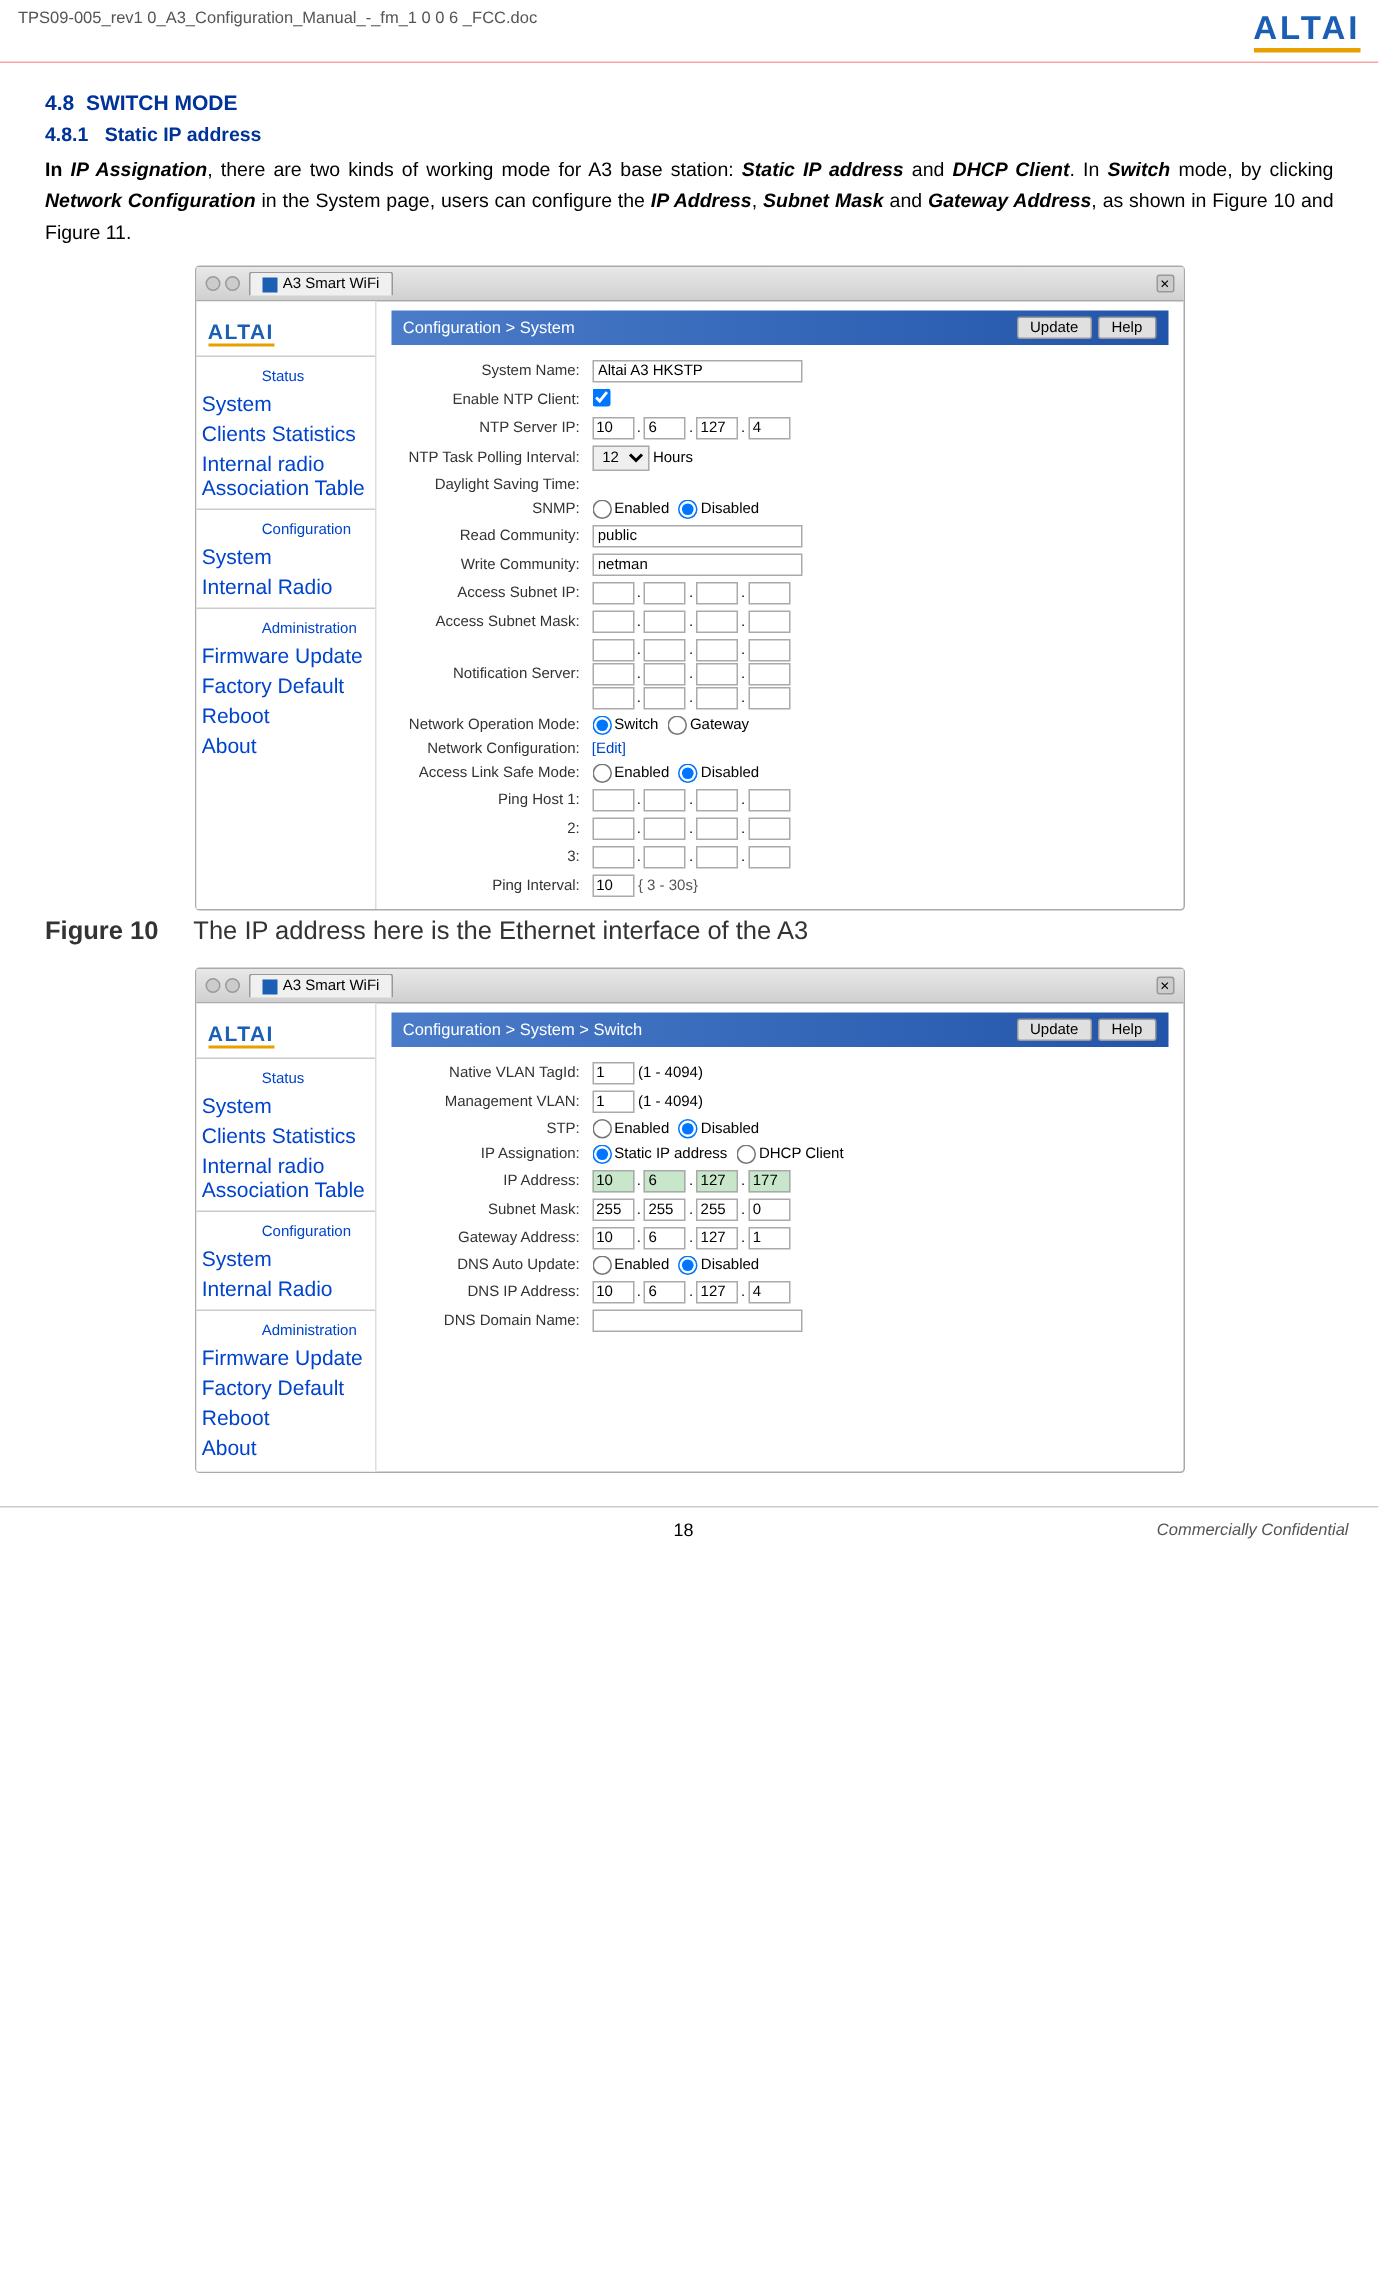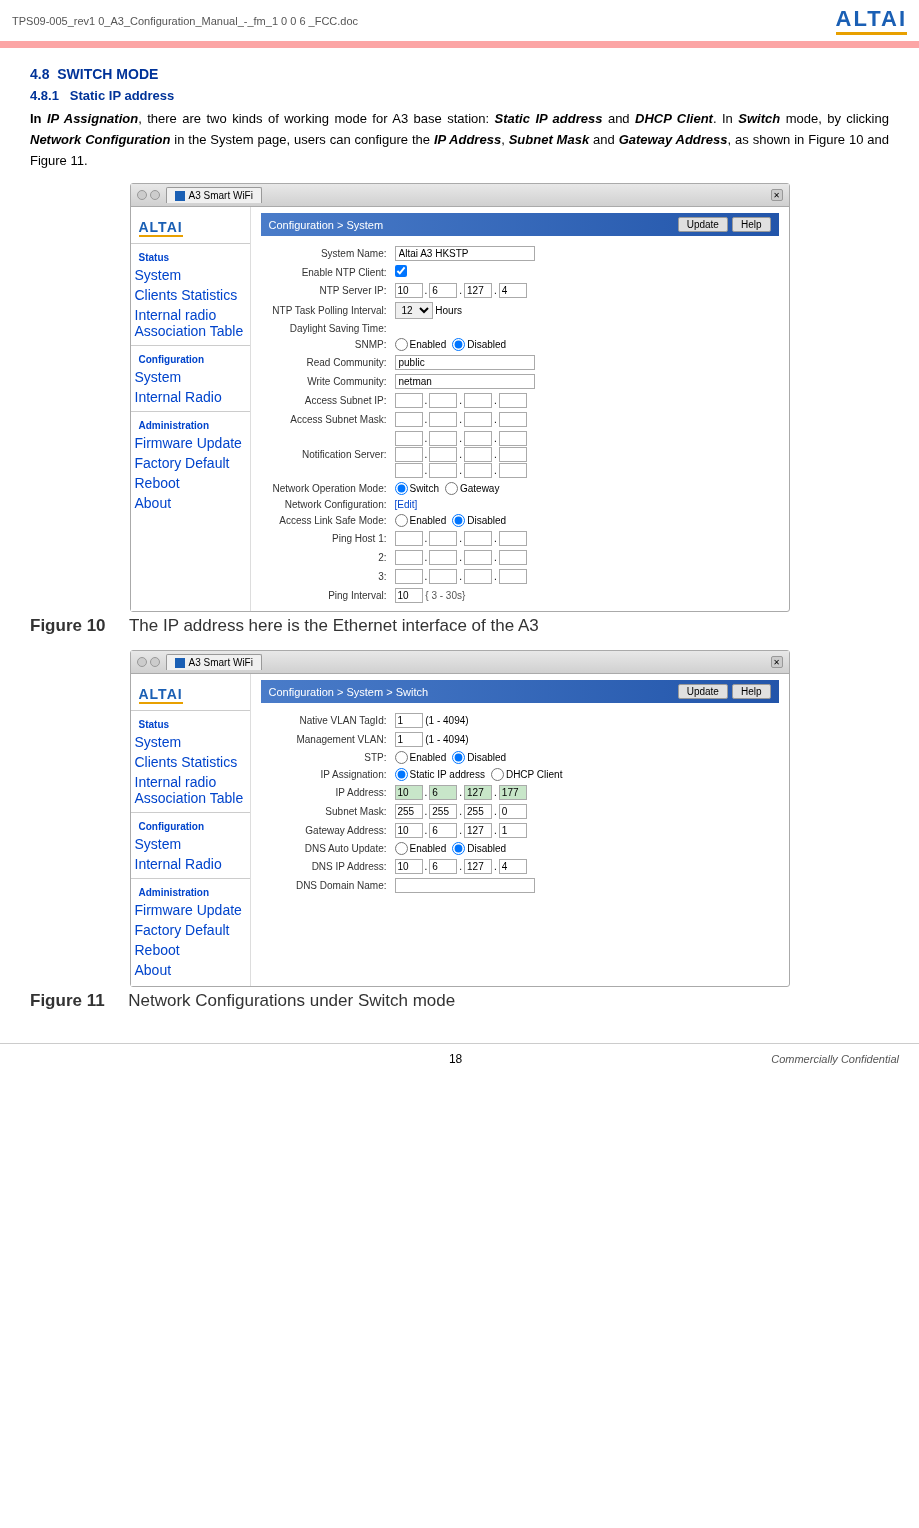--- a/index.html
+++ b/index.html
@@ -7,23 +7,23 @@
       font-family: Arial, sans-serif;
       font-size: 13px;
       background: #fff;
       color: #000;
       width: 919px;
       min-height: 1528px;
     }
     .page-header {
       display: flex;
       justify-content: space-between;
-      align-items: center;
+      align-items: flex-start;
       padding: 6px 12px;
-      border-bottom: 7px solid #fca5a5;
+      border-bottom: 1px solid #fca5a5;
       font-size: 11px;
       color: #555;
     }
     .logo-area {
       display: flex;
       align-items: center;
     }
     .logo-text {
       font-size: 22px;
       font-weight: 900;
@@ -115,23 +115,24 @@
     
     .sidebar {
       width: 120px;
       min-width: 120px;
       background: #fff;
       border-right: 1px solid #ddd;
       padding: 6px 0;
     }
     .sidebar-section-label {
       font-size: 10px;
-      font-weight: bold;
+      font-weight: normal;
       color: #0044cc;
       padding: 4px 8px 2px;
+      margin-left: 36px;
     }
     .sidebar-item {
       font-size: 14px;
       padding: 2px 4px;
       color: #0044cc;
       cursor: pointer;
     }
     .sidebar-divider {
       border-top: 1px solid #ccc;
       margin: 4px 0;
@@ -719,24 +720,20 @@
           </tr>
           <tr>
                 <td colspan="2" style="height:20px;"></td>
               </tr>
         </tbody>
           </table>
       </div>
     </div>
   </div>
 
-  <p class="figure-caption">
-    <strong>Figure 11</strong>&nbsp;&nbsp;&nbsp;&nbsp;
-    <span>Network Configurations under Switch mode</span>
-  </p>
 
 </div>
 
 <div class="footer-bar">
   <div style="width:120px;"></div>
   <div class="page-number">18</div>
   <div class="confidential-text">Commercially Confidential</div>
 </div>
 
 </body></html>

